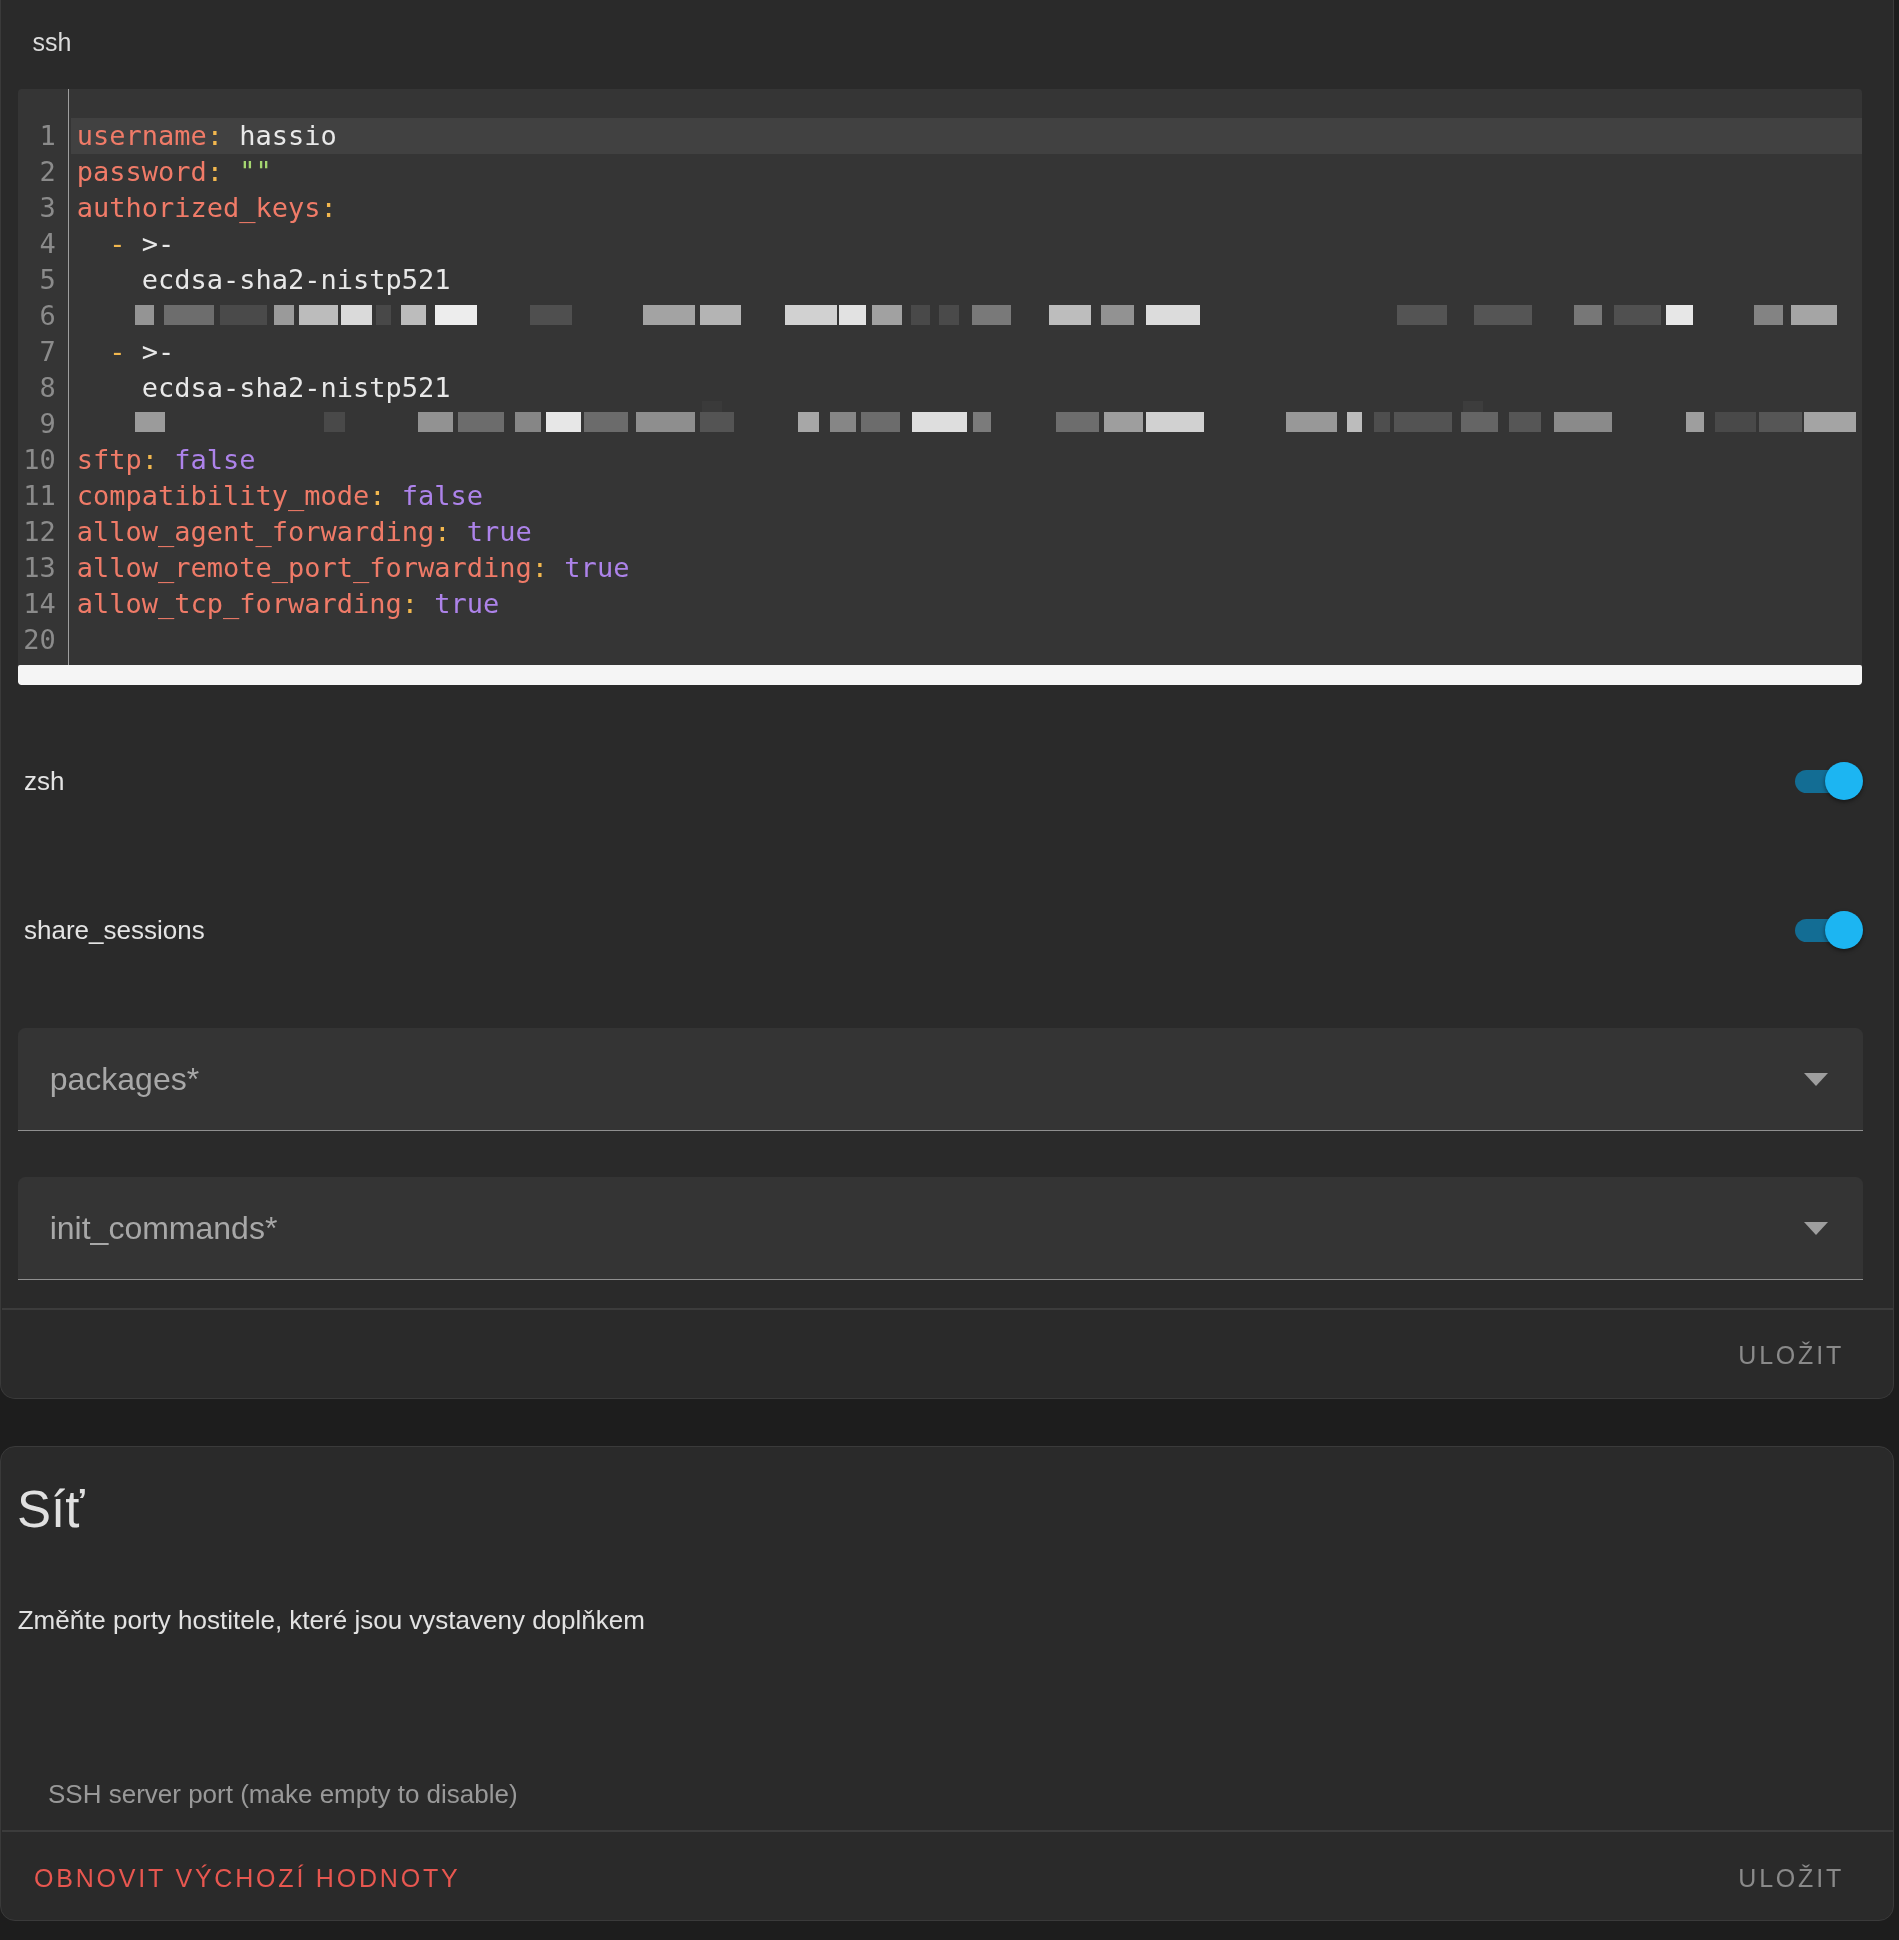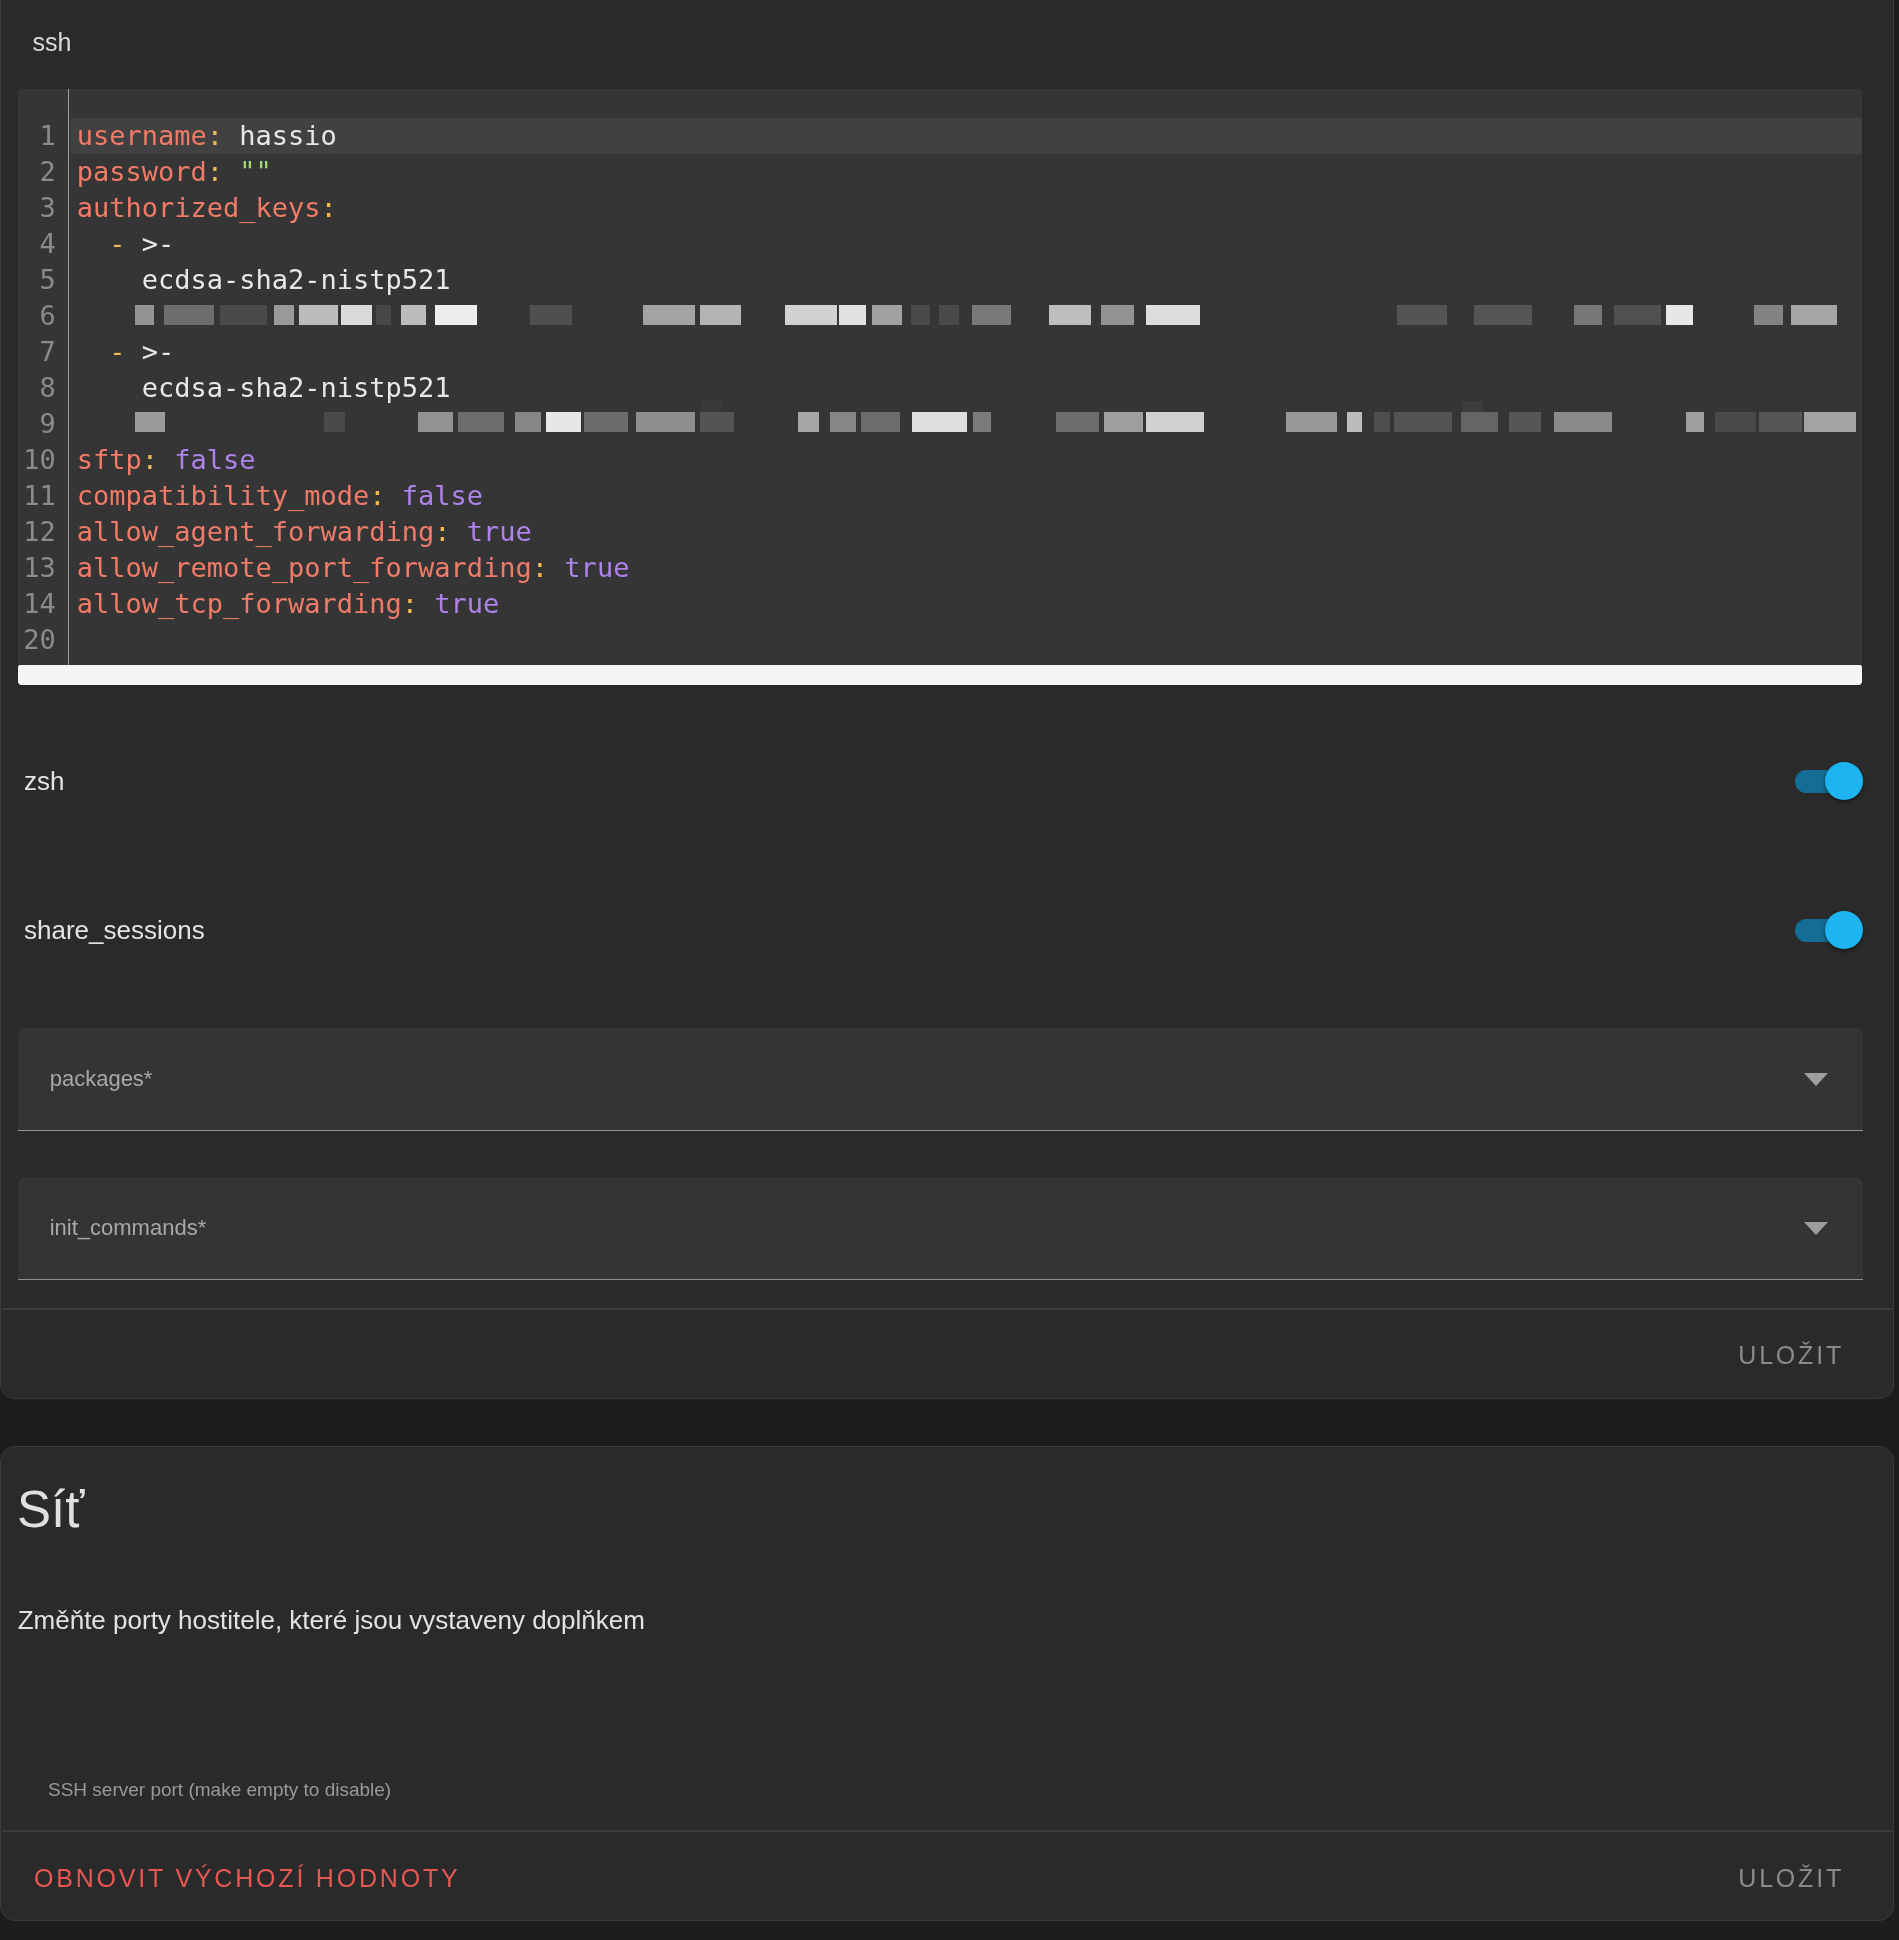--- a/index.html
+++ b/index.html
@@ -35,21 +35,21 @@
   .toggle-label{position:absolute;left:24px;font-size:26px;color:#e4e4e4;}
   .switch{position:absolute;left:1795px;width:68px;height:38px;cursor:pointer;}
   .switch .track{position:absolute;left:0;top:7.5px;width:52px;height:23px;border-radius:12px;background:var(--c-track);}
   .switch .thumb{position:absolute;right:0;top:0;width:38px;height:38px;border-radius:50%;
                  background:var(--c-accent);box-shadow:0 1.9px 4.7px rgba(0,0,0,.45);}
 
   
   .select-field{position:absolute;left:17.7px;width:1845px;height:103px;background:#343434;
                 border-radius:7.5px 7.5px 0 0;border-bottom:1.9px solid #8f8f8f;box-sizing:border-box;cursor:pointer;}
   .select-field .sel-label{position:absolute;left:32px;top:0;bottom:0;display:flex;align-items:center;
-                font-size:22px;color:#a8a8a8;}
+                font-size:32px;color:#a8a8a8;}
   .dd-arrow{position:absolute;right:35px;top:50%;margin-top:-5.6px;width:0;height:0;
             border-left:12px solid transparent;border-right:12px solid transparent;border-top:13px solid #9e9e9e;}
 
   .divider{position:absolute;left:1.9px;width:1891px;height:1.9px;background:#3c3c3c;}
 
   .text-button{position:absolute;font-size:25px;font-weight:500;letter-spacing:2.8px;color:#8a8a8a;cursor:pointer;}
   .text-button.danger{color:var(--c-danger);}
 
   
   #network-title{position:absolute;left:17px;top:1480px;font-size:51px;font-weight:400;color:#e0e0e0;}
@@ -57,21 +57,21 @@
   #port-field{position:absolute;left:17.7px;top:1662px;width:1845px;height:103px;background:#343434;
               border-radius:7.5px 7.5px 0 0;border-bottom:1.9px solid #b5b5b5;box-sizing:border-box;}
   #port-value{position:absolute;left:29px;top:0;bottom:0;display:flex;align-items:center;
               font-size:26.6px;color:#ececec;}
   #port-suffix{position:absolute;left:1738px;top:0;bottom:0;display:flex;align-items:center;
                font-size:26.6px;color:#9c9c9c;}
   #stepper{position:absolute;left:1704px;top:37px;width:20.5px;height:29px;background:#fafafa;border-radius:8.4px;cursor:pointer;}
   .chev{position:absolute;left:5.6px;width:7.5px;height:7.5px;border-style:solid;border-color:#111;border-width:0;}
   .chev.up{top:6.5px;border-top-width:2.3px;border-right-width:2.3px;transform:rotate(-45deg);}
   .chev.down{bottom:6.5px;border-bottom-width:2.3px;border-left-width:2.3px;transform:rotate(-45deg);}
-  #port-helper{position:absolute;left:48px;top:1779px;font-size:19px;color:#999999;}
+  #port-helper{position:absolute;left:48px;top:1779px;font-size:26px;color:#999999;}
 </style>
 </head>
 <body>
 
 <div id="page">
 
   <div class="card" id="card-config"></div>
 
   <div class="field-label" id="ssh-label">ssh</div>
 

